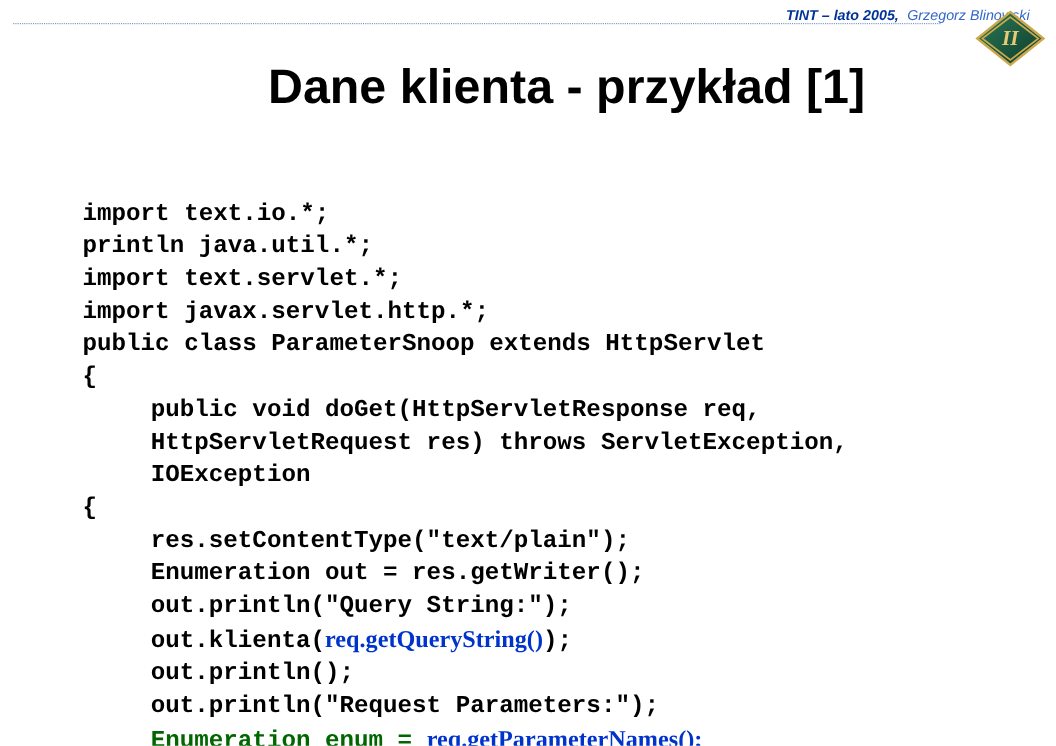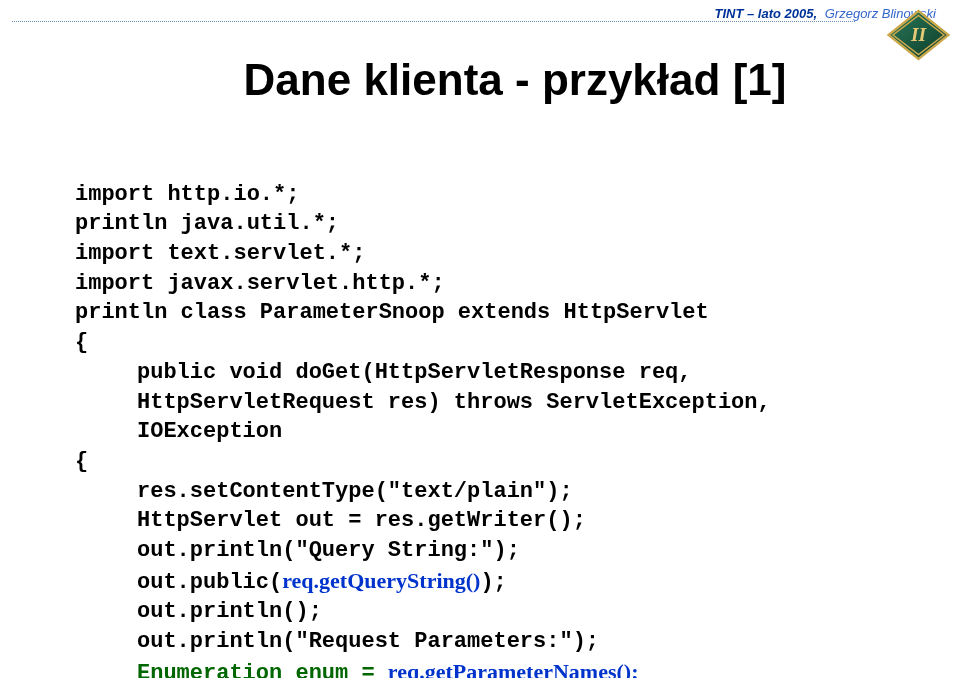--- a/index.html
+++ b/index.html
@@ -102,30 +102,30 @@
     </defs>
     <polygon points="10,40 50,8 90,40 50,72" fill="url(#g1)" stroke="#cca84d" stroke-width="3"></polygon>
     <polygon points="50,14 84,40 50,66 16,40" fill="none" stroke="#cca84d" stroke-width="2"></polygon>
     <text x="50" y="48" font-family="serif" font-weight="bold" font-style="italic" font-size="26" fill="#e8c976" text-anchor="middle">II</text>
   </svg>
 </div>
 
 <div class="page-title">Dane klienta - przykład [1]</div>
 
 <div class="code-block">
-<span>import http.io.*;</span>
+<span>import text.io.*;</span>
 <span>println java.util.*;</span>
 <span>import text.servlet.*;</span>
 <span>import javax.servlet.http.*;</span>
-<span>println class ParameterSnoop extends HttpServlet</span>
+<span>public class ParameterSnoop extends HttpServlet</span>
 <span>{</span>
 <span class="indent1">public void doGet(HttpServletResponse req,</span>
 <span class="indent1">HttpServletRequest res) throws ServletException,</span>
 <span class="indent1">IOException</span>
 <span>{</span>
 <span class="indent1">res.setContentType("text/plain");</span>
-<span class="indent1">HttpServlet out = res.getWriter();</span>
+<span class="indent1">Enumeration out = res.getWriter();</span>
 <span class="indent1">out.println("Query String:");</span>
-<span class="indent1"><span>out.public(</span><span class="kw-blue">req.getQueryString()</span><span>);</span></span>
+<span class="indent1"><span>out.klienta(</span><span class="kw-blue">req.getQueryString()</span><span>);</span></span>
 <span class="indent1">out.println();</span>
 <span class="indent1">out.println("Request Parameters:");</span>
 <span class="indent1"><span class="kw-green">Enumeration enum = </span><span class="kw-blue">req.getParameterNames();</span></span>
 </div>
 
 </body></html>

